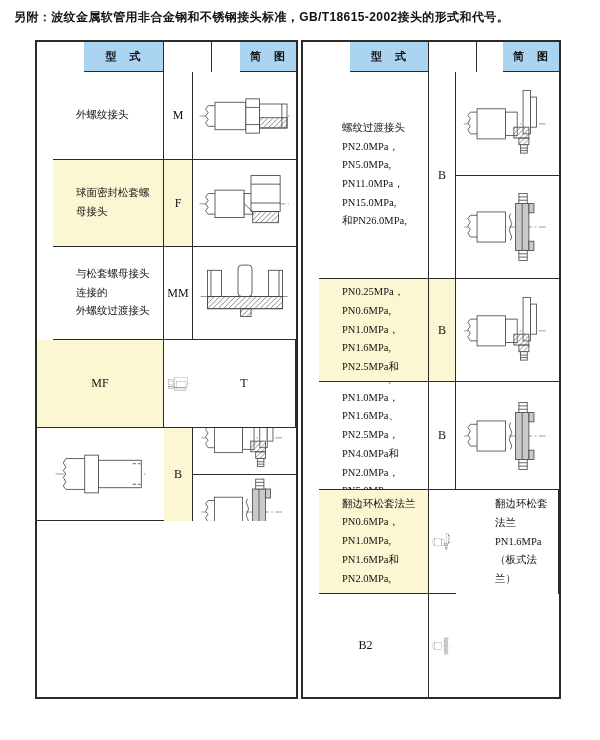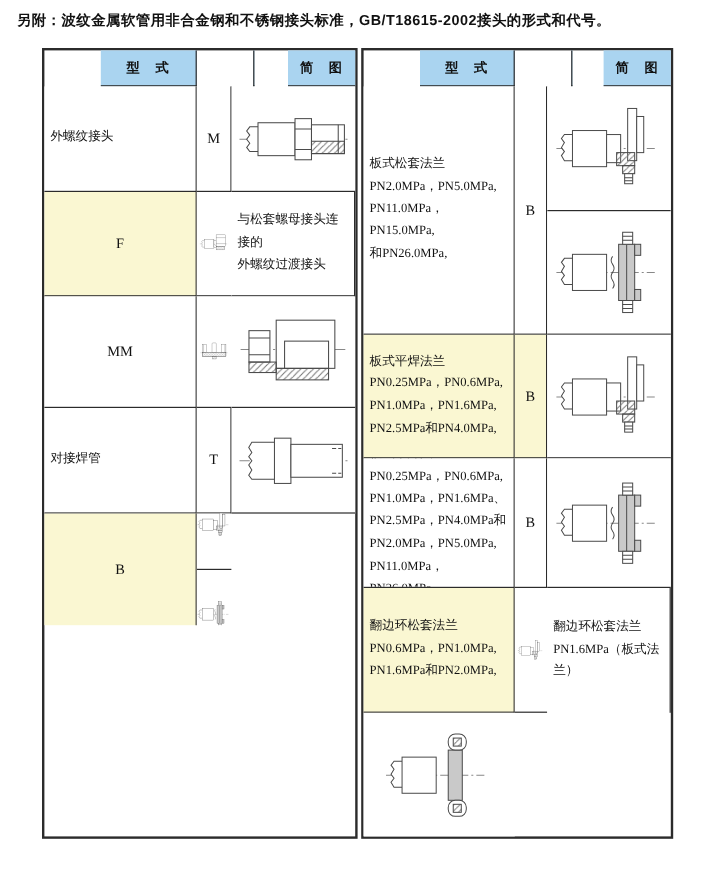--- a/index.html
+++ b/index.html
@@ -16,23 +16,24 @@
   .tbl-left{grid-template-columns:127px 29px 103px;grid-template-rows:30px 88px 87px 93px 88px 93px 176px;}
   .tbl-right{grid-template-columns:126px 27px 103px;grid-template-rows:30px 207px 103px 108px 104px 103px;}
   .cell{
     box-sizing:border-box;border-right:1.5px solid #2b2b2b;border-bottom:1.5px solid #2b2b2b;
     display:flex;align-items:center;justify-content:center;overflow:hidden;background:#fff;
   }
   .cl3{border-right:none;font-family:Liberation Mono, monospace;}
   .bb0{border-bottom:none;}
   .h{background:#aad4f0;font-weight:bold;font-size:11px;letter-spacing:1px;margin-left:47px;}
   .t{
-    justify-content:flex-start;text-align:left;padding:0 5px 0 5px;
+    justify-content:flex-start;text-align:left;padding:0 5px 0 23px;
     font-family:"Liberation Serif", serif;font-size:10.5px;line-height:1.78;
     white-space:pre-line;
+    margin-left:16px;
   }
   .c{font-family:"Liberation Serif", serif;font-size:12px;}
   .hl{background:#faf7d2;}
   .d{padding:2px;}
   .split{flex-direction:column;padding:0;align-items:stretch;}
   .split .half{flex:1;display:flex;align-items:center;justify-content:center;}
   .split .half:first-child{border-bottom:1.5px solid #2b2b2b;}
   .diag{display:block;}
   .defs{position:absolute;width:0;height:0;overflow:hidden;}
 </style>
@@ -172,43 +173,44 @@
     <div class="cell h cl3">简　图</div>
 
     <div class="cell t">外螺纹接头</div>
     <div class="cell c">M</div>
     <div class="cell d cl3">
       <svg class="diag" width="96" height="72">
           <use href="#sym-m"></use>
         </svg>
     </div>
 
+    <div class="cell t hl">球面密封松套螺母接头</div>
     <div class="cell c hl">F</div>
     <div class="cell d cl3">
       <svg class="diag" width="96" height="72">
           <use href="#sym-f"></use>
         </svg>
     </div>
 
     <div class="cell t">与松套螺母接头连接的
 外螺纹过渡接头</div>
     <div class="cell c">MM</div>
     <div class="cell d cl3">
       <svg class="diag" width="96" height="76">
           <use href="#sym-mm"></use>
         </svg>
     </div>
 
+    <div class="cell c hl">MF</div>
     <div class="cell d cl3">
       <svg class="diag" width="96" height="74">
           <use href="#sym-mf"></use>
         </svg>
     </div>
 
-    <div class="cell t">对接焊管</div>
     <div class="cell c">T</div>
     <div class="cell d cl3">
       <svg class="diag" width="96" height="72">
           <use href="#sym-t"></use>
         </svg>
     </div>
 
     <div class="cell c hl bb0">B</div>
     <div class="cell d cl3 bb0 split">
       <div class="half">
@@ -222,21 +224,21 @@
           </svg>
       </div>
     </div>
   </div>
 
   <div class="tbl tbl-right">
     <div class="cell h">型　式</div>
     <div class="cell h">代号</div>
     <div class="cell h cl3">简　图</div>
 
-    <div class="cell t">板式松套法兰
+    <div class="cell t">螺纹过渡接头
 PN2.0MPa，PN5.0MPa,
 PN11.0MPa，PN15.0MPa,
 和PN26.0MPa,</div>
     <div class="cell c">B</div>
     <div class="cell d cl3 split">
       <div class="half">
         <svg class="diag" width="92" height="80">
             <use href="#sym-fl1"></use>
           </svg>
       </div>
@@ -275,20 +277,21 @@
 PN0.6MPa，PN1.0MPa,
 PN1.6MPa和PN2.0MPa,</div>
     <div class="cell d cl3">
       <svg class="diag" width="92" height="80">
           <use href="#sym-fl1"></use>
         </svg>
     </div>
 
     <div class="cell t bb0">翻边环松套法兰
 PN1.6MPa（板式法兰）</div>
+    <div class="cell c bb0">B2</div>
     <div class="cell d cl3 bb0">
       <svg class="diag" width="92" height="80">
           <use href="#sym-fl3"></use>
         </svg>
     </div>
   </div>
 
 </div>
 
 </body></html>

